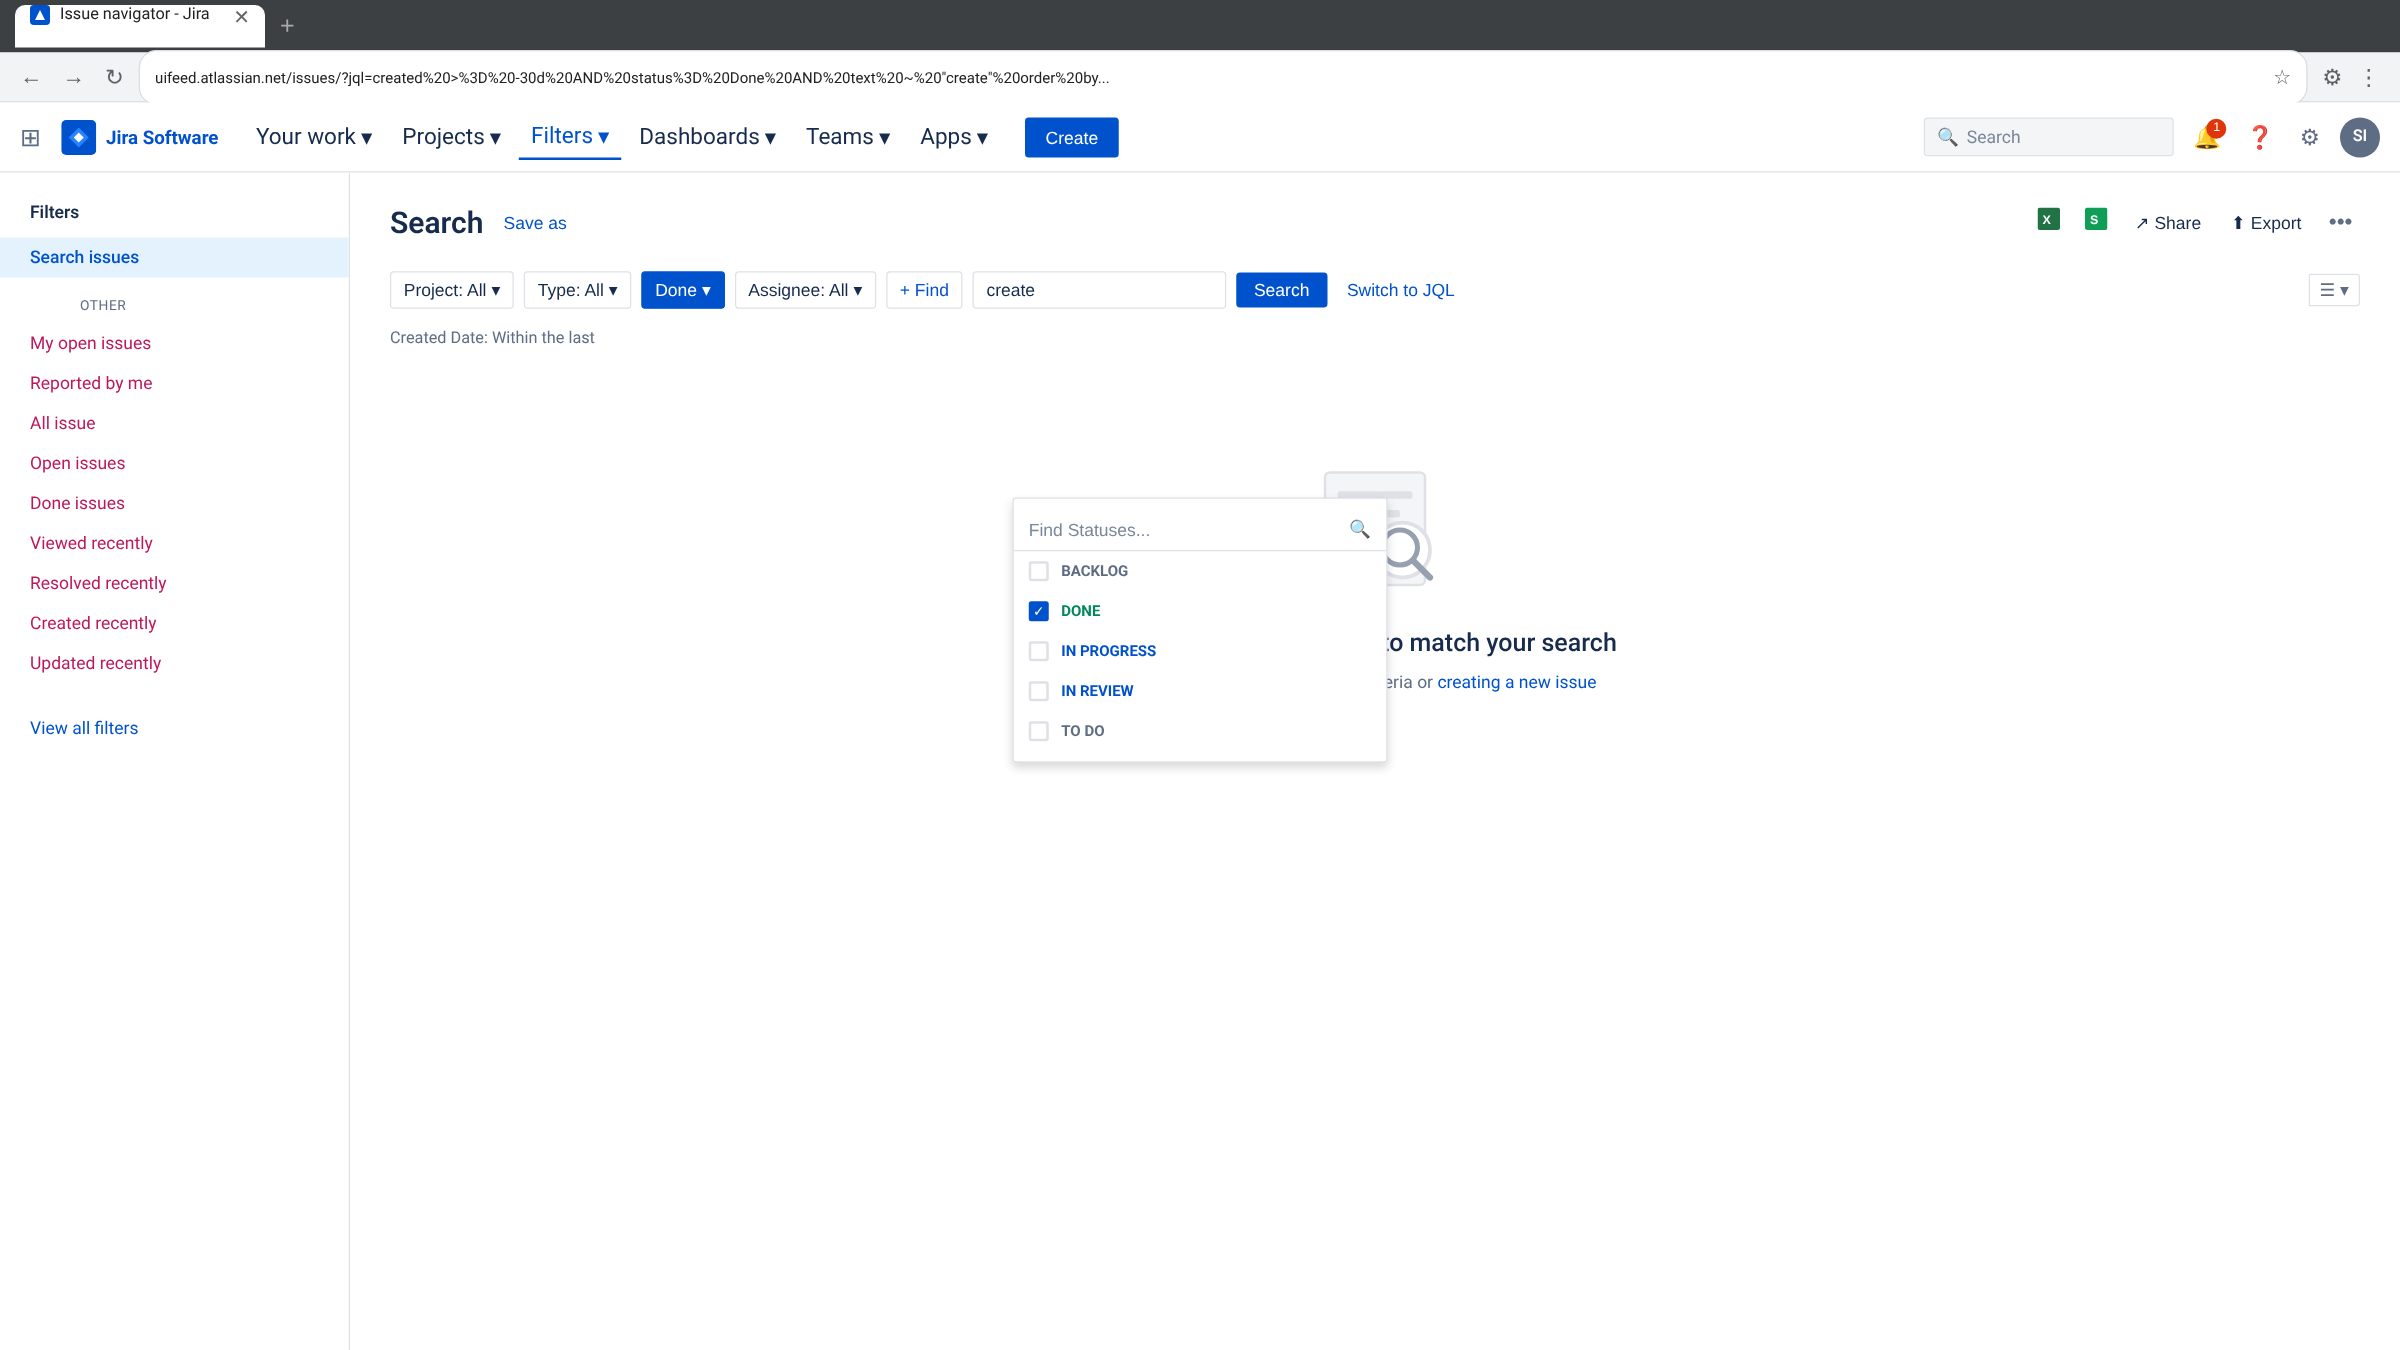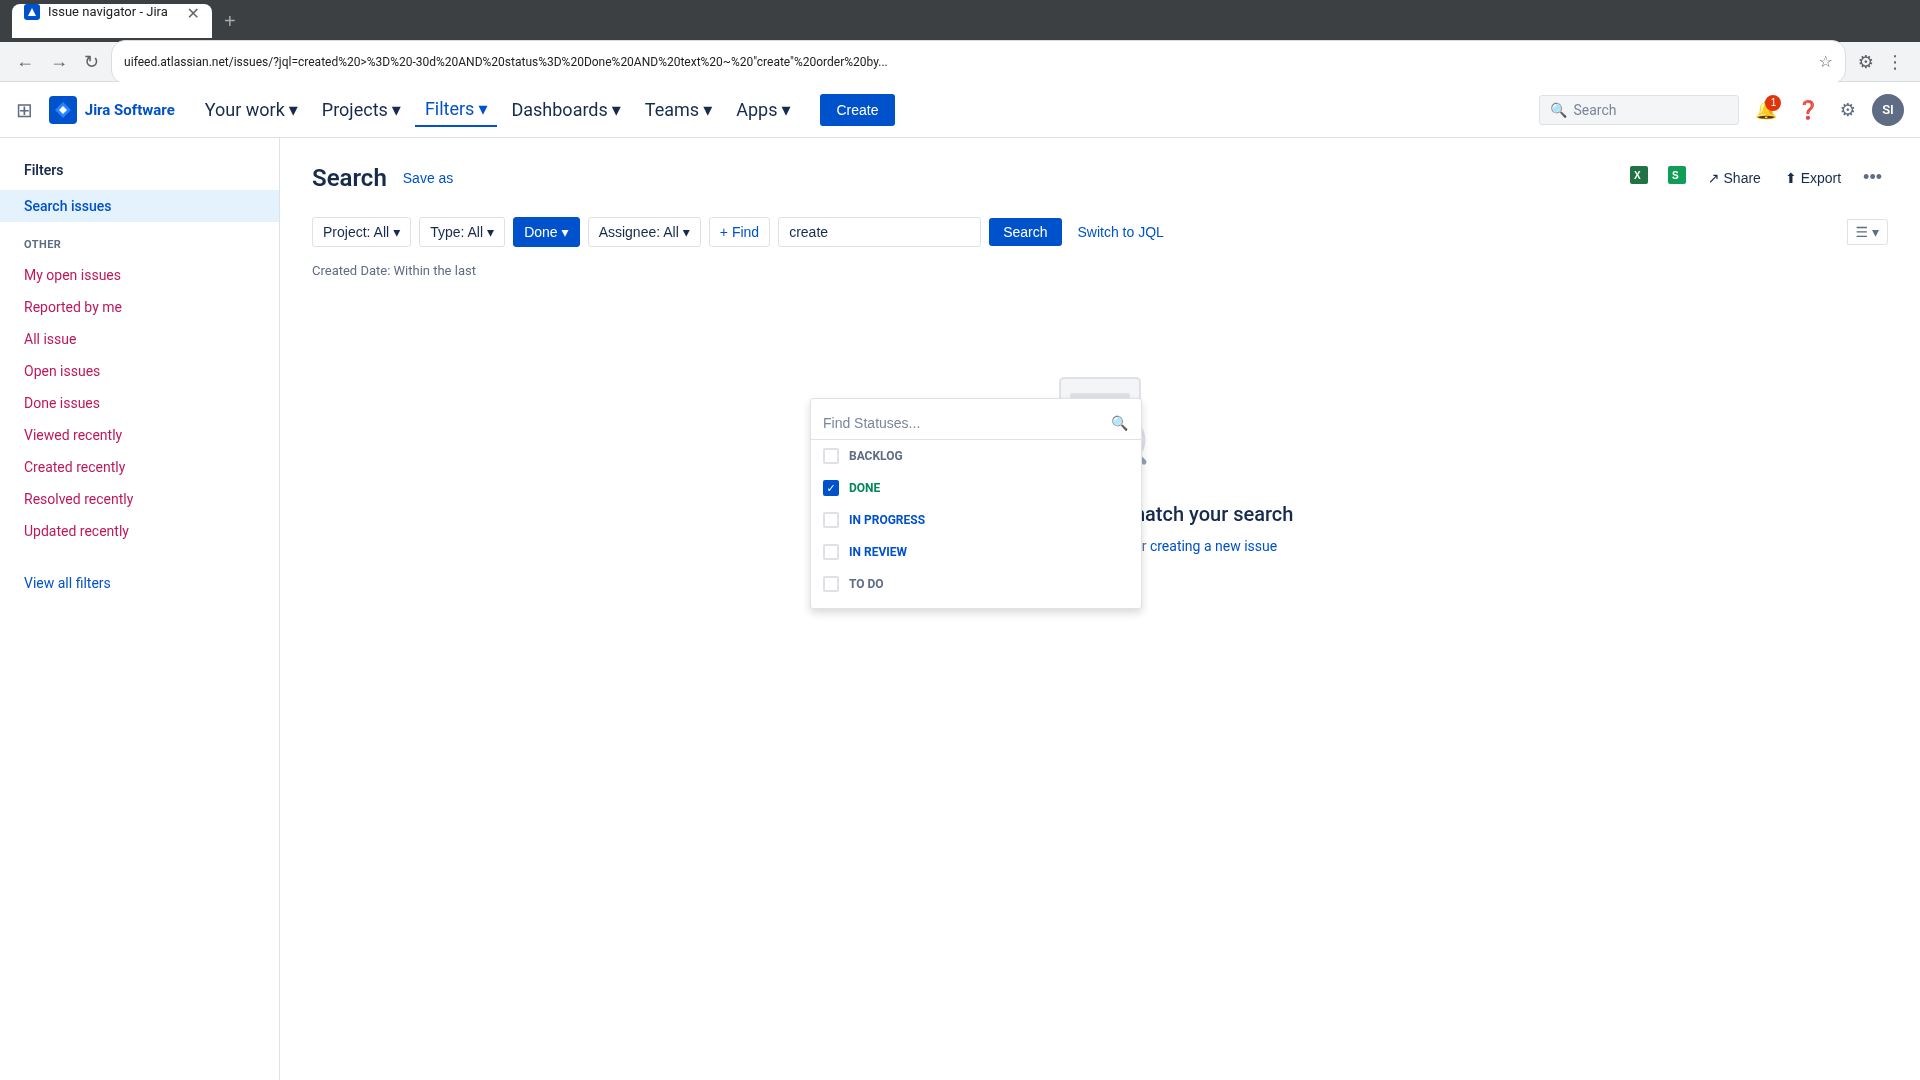--- a/index.html
+++ b/index.html
@@ -39,21 +39,21 @@
     .avatar { width: 32px; height: 32px; border-radius: 50%; background: #5e6c84; display: flex; align-items: center; justify-content: center; color: #fff; font-size: 13px; font-weight: 600; }
 
     
     .main-content { display: flex; flex: 1; overflow: hidden; }
 
     
     .sidebar { width: 280px; min-width: 280px; border-right: 1px solid #dfe1e6; padding: 24px 0; background: #fff; overflow-y: auto; }
     .sidebar-title { font-size: 14px; font-weight: 600; color: #172b4d; padding: 0 24px; margin-bottom: 12px; }
     .sidebar-item { padding: 8px 24px; cursor: pointer; color: #be185d; font-size: 14px; }
     .sidebar-item.active { background: #e3f2fd; color: #0052cc; font-weight: 500; }
-    .sidebar-section { font-size: 11px; font-weight: 700; color: #5e6c84; padding: 16px 24px 8px; text-transform: uppercase; letter-spacing: 0.04em; }
+    .sidebar-section { font-size: 11px; font-weight: 400; color: #5e6c84; padding: 16px 24px 8px; text-transform: uppercase; letter-spacing: 0.04em; margin-left: 40px; }
 
     
     .content-area { flex: 1; padding: 24px 32px; overflow: auto; position: relative; }
     .page-header { display: flex; align-items: center; gap: 16px; margin-bottom: 24px; }
     .page-title { font-size: 24px; font-weight: 600; color: #172b4d; }
     .save-as-btn { background: none; border: none; color: #0052cc; cursor: pointer; font-size: 14px; }
     .header-actions { margin-left: auto; display: flex; align-items: center; gap: 8px; }
     .header-icon-btn { background: none; border: none; cursor: pointer; color: #5e6c84; font-size: 18px; padding: 4px 6px; border-radius: 3px; }
     .share-btn { display: flex; align-items: center; gap: 4px; background: none; border: none; cursor: pointer; color: #172b4d; font-size: 14px; padding: 4px 8px; }
     .export-btn { display: flex; align-items: center; gap: 4px; background: none; border: none; cursor: pointer; color: #172b4d; font-size: 14px; padding: 4px 8px; }
@@ -62,21 +62,21 @@
     .filter-bar { display: flex; align-items: center; gap: 8px; margin-bottom: 16px; flex-wrap: wrap; }
     .filter-btn { display: flex; align-items: center; gap: 4px; padding: 6px 10px; border: 1px solid #dfe1e6; border-radius: 3px; background: #fff; cursor: pointer; font-size: 14px; color: #172b4d; }
     .filter-btn.active-filter { background: #0052cc; color: #fff; border-color: #0052cc; }
     .more-btn { display: flex; align-items: center; gap: 4px; padding: 6px 10px; border: 1px solid #dfe1e6; border-radius: 3px; background: #fff; cursor: pointer; font-size: 14px; color: #0052cc; }
     .text-filter { border: 1px solid #dfe1e6; border-radius: 3px; padding: 6px 10px; font-size: 14px; background: #fff; color: #172b4d; }
     .search-btn { background: #0052cc; color: #fff; border: none; border-radius: 3px; padding: 6px 14px; font-size: 14px; cursor: pointer; font-weight: 500; }
     .switch-jql { background: none; border: none; color: #0052cc; font-size: 14px; cursor: pointer; padding: 6px 8px; }
 
     
     .date-filter { font-size: 13px; color: #5e6c84; margin-bottom: 20px; }
-    .status-dropdown { position: absolute; top: 260px; left: 530px; width: 332px; background: #fff; border: 1px solid #dfe1e6; border-radius: 3px; box-shadow: 0 4px 8px rgba(0,0,0,0.15); z-index: 300; padding: 8px 0; }
+    .status-dropdown { position: absolute; top: 260px; left: 530px; width: 300px; background: #fff; border: 1px solid #dfe1e6; border-radius: 3px; box-shadow: 0 4px 8px rgba(0,0,0,0.15); z-index: 300; padding: 8px 0; }
     .dropdown-search { display: flex; align-items: center; padding: 8px 12px; border-bottom: 1px solid #dfe1e6; gap: 6px; }
     .dropdown-search input { border: none; outline: none; flex: 1; font-size: 14px; color: #172b4d; }
     .dropdown-search input::placeholder { color: #7a869a; }
     .dropdown-item { display: flex; align-items: center; gap: 10px; padding: 8px 12px; cursor: pointer; }
     .status-label { font-size: 12px; font-weight: 700; color: #172b4d; }
     .status-label.backlog { color: #5e6c84; }
     .status-label.done { color: #00875a; }
     .status-label.in-progress { color: #0052cc; }
     .status-label.in-review { color: #0052cc; }
     .status-label.todo { color: #5e6c84; }
@@ -186,22 +186,22 @@
     <aside class="sidebar">
       <div class="sidebar-title">Filters</div>
       <div class="sidebar-item active">Search issues</div>
       <div class="sidebar-section">OTHER</div>
       <div class="sidebar-item">My open issues</div>
       <div class="sidebar-item">Reported by me</div>
       <div class="sidebar-item">All issue</div>
       <div class="sidebar-item">Open issues</div>
       <div class="sidebar-item">Done issues</div>
       <div class="sidebar-item">Viewed recently</div>
+      <div class="sidebar-item">Resolved recently</div>
       <div class="sidebar-item">Created recently</div>
-      <div class="sidebar-item">Resolved recently</div>
       <div class="sidebar-item">Updated recently</div>
       <div class="sidebar-item" style="color:#0052cc; margin-top: 20px;">View all filters</div>
     </aside>
 
     <main class="content-area">
 
       <div class="page-header">
         <h1 class="page-title">Search</h1>
         <button class="save-as-btn">Save as</button>
         <div class="header-actions">

